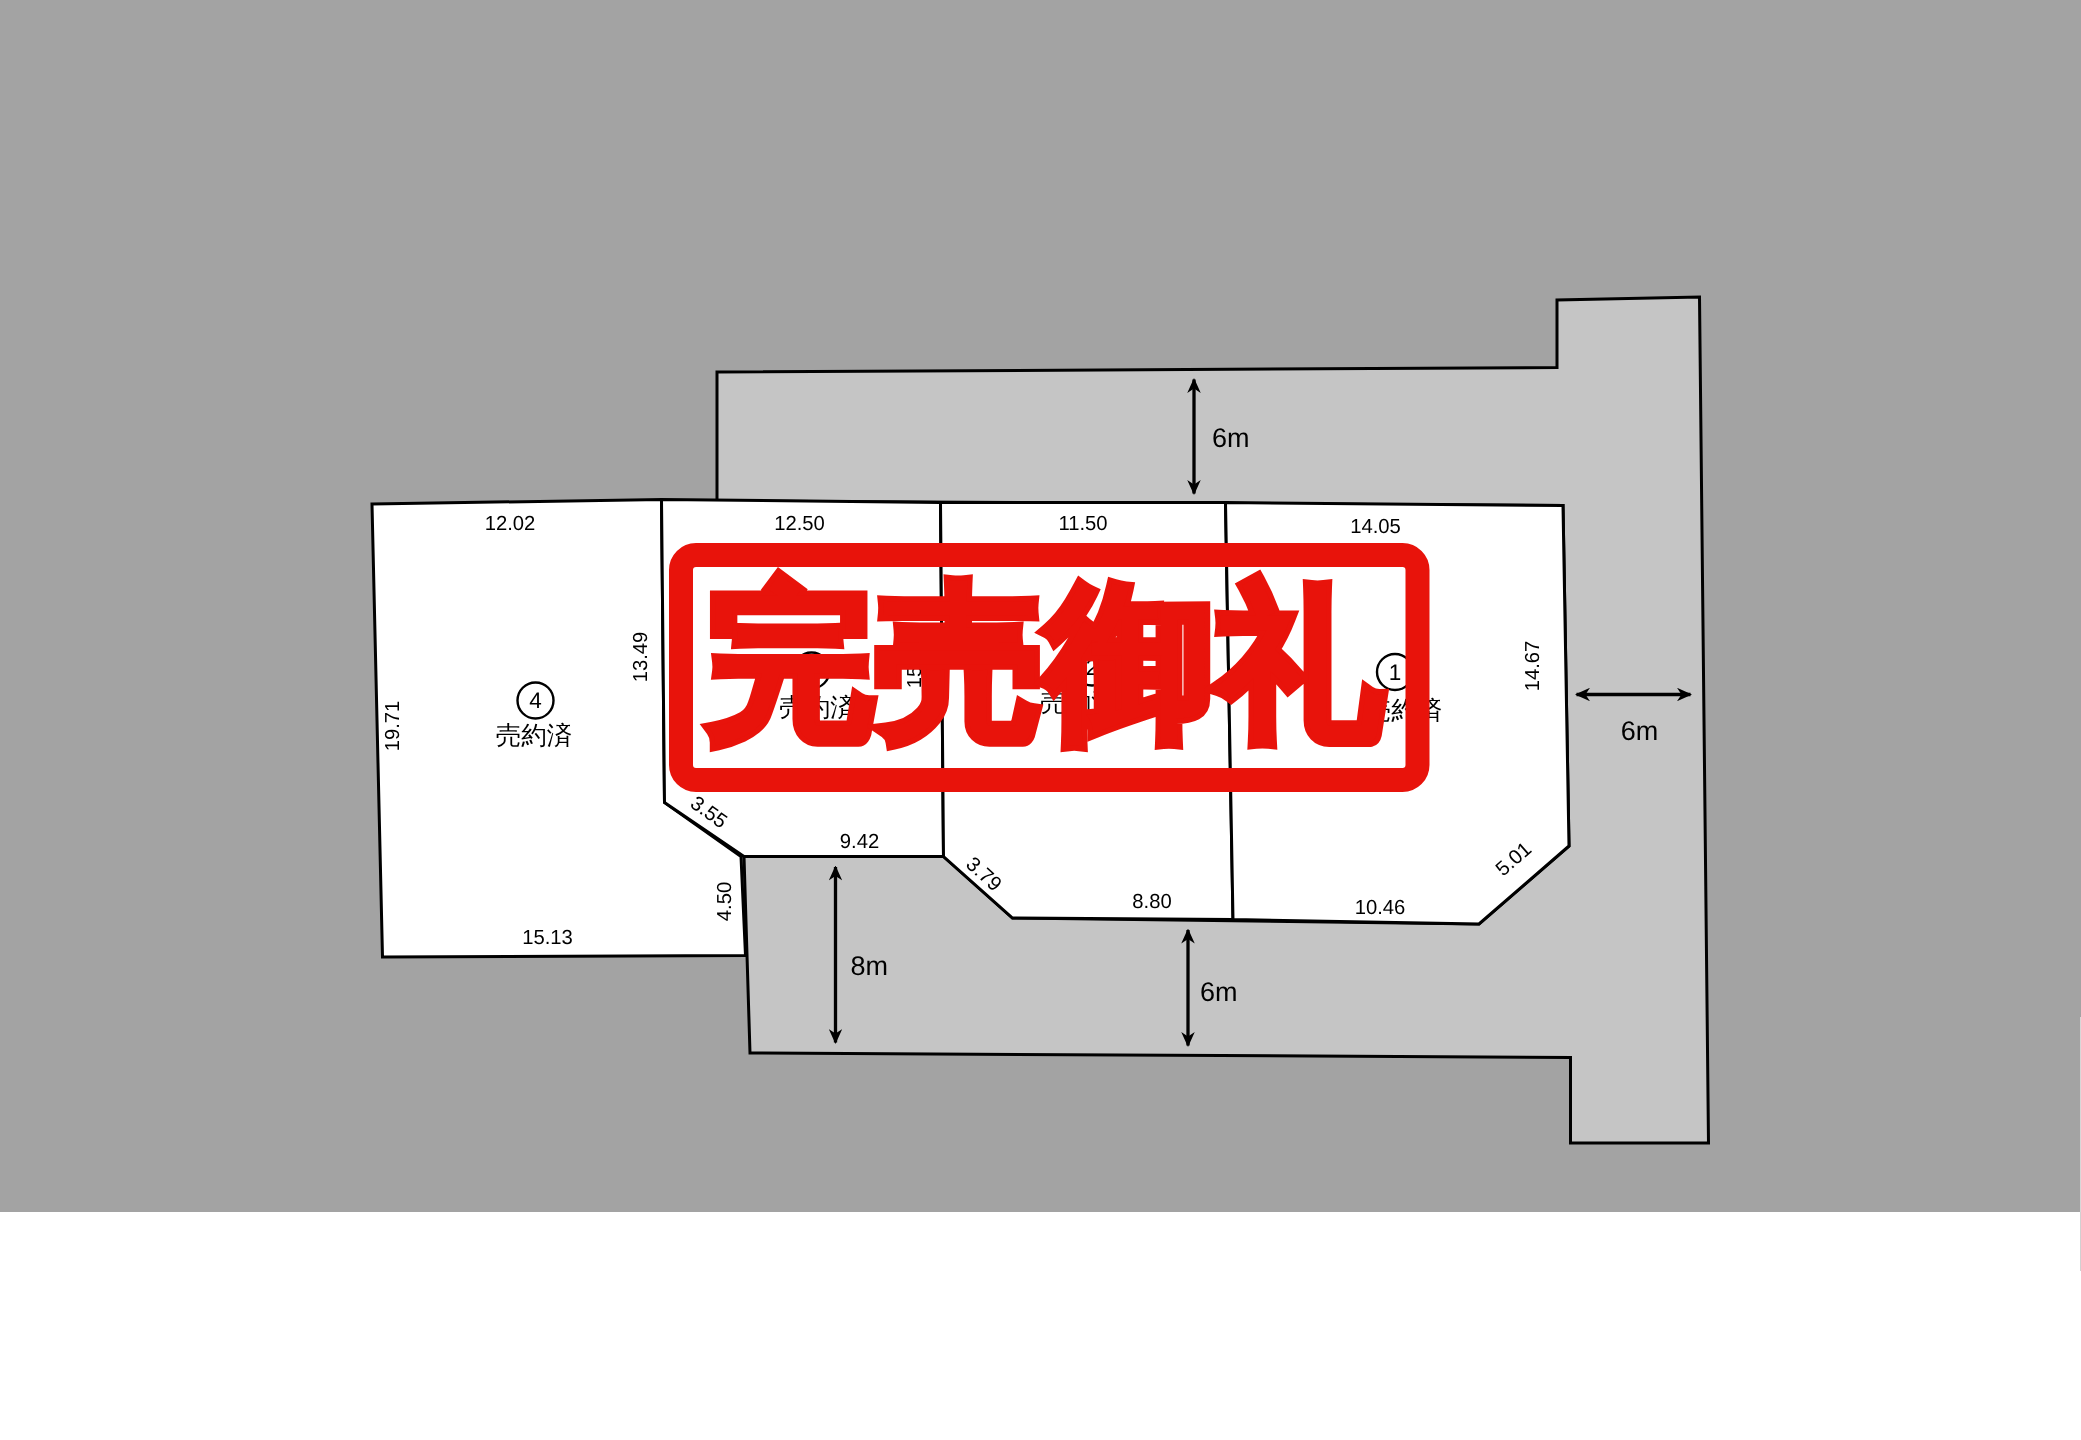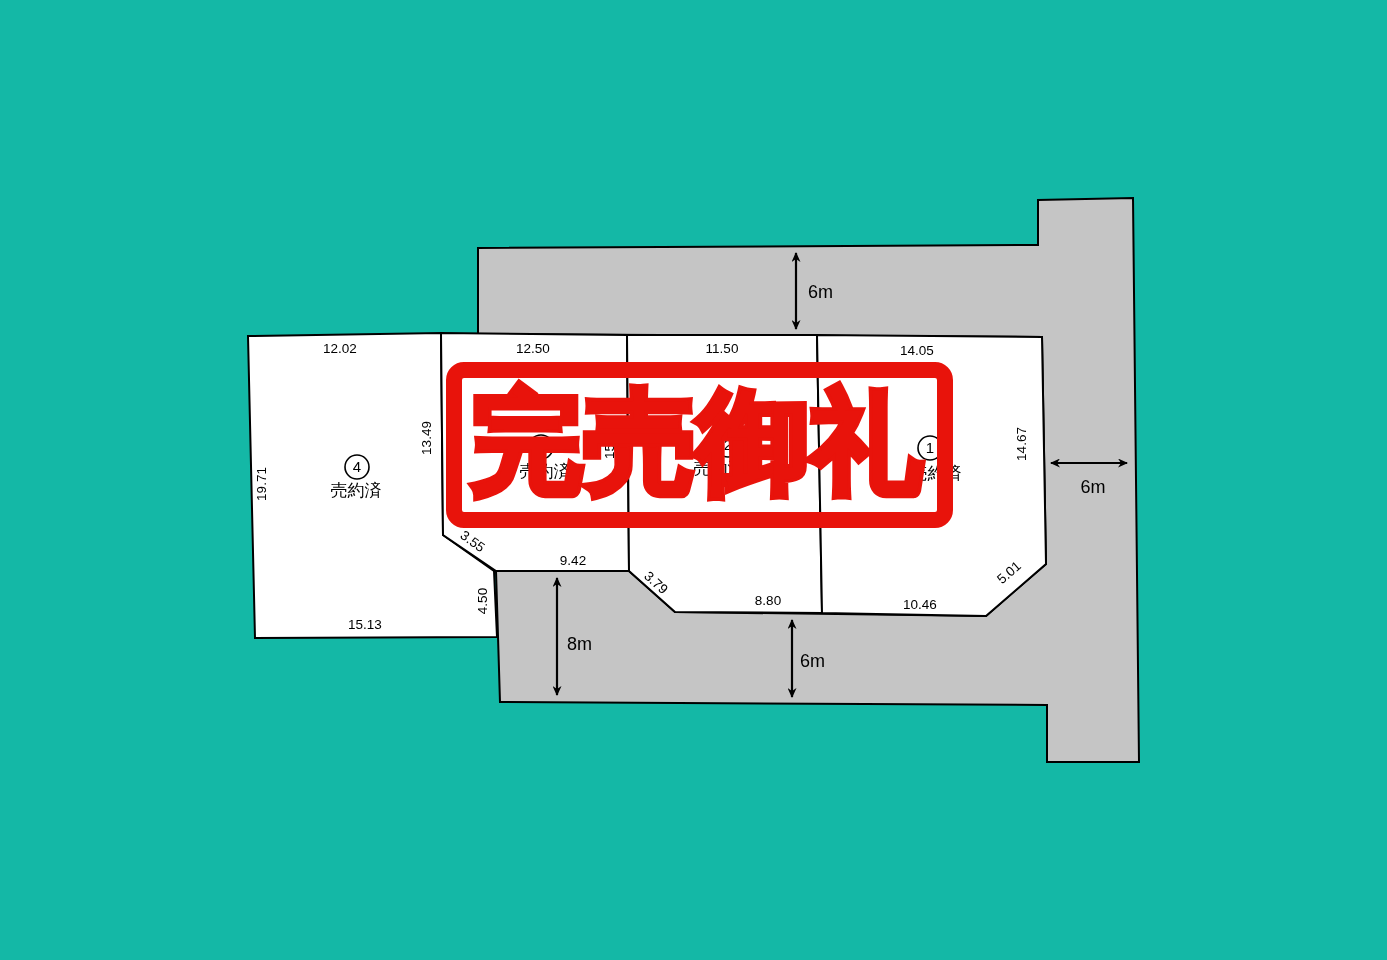--- a/index.html
+++ b/index.html
@@ -1,16 +1,16 @@
 <!DOCTYPE html>
 <html style="--road-fill: #c5c5c5; --lot-fill: #ffffff; --line: #000000; --stamp-red: #e8130b;"><head>
 <meta charset="utf-8">
 <style>
   html,body{margin:0;padding:0;background:#fff;}
-  .canvas{position:relative;width:1387px;height:960px;background:#14b8a6;overflow:hidden;}
+  .canvas{position:relative;width:1387px;height:808px;background:#a3a3a3;overflow:hidden;}
   svg{position:absolute;left:0;top:0;}
   text{font-family:"Liberation Sans","DejaVu Sans",sans-serif;fill:#000;}
   .road{fill:var(--road-fill,#c5c5c5);stroke:var(--line,#000);stroke-width:2;stroke-linejoin:miter;}
   .lot{fill:var(--lot-fill,#fff);stroke:var(--line,#000);stroke-width:2;stroke-linejoin:miter;}
   .arrow{stroke:var(--line,#000);stroke-width:2.2;marker-start:url(#ah);marker-end:url(#ah);}
   .dim{font-size:13.5px;}
   .dim-lg{font-size:18px;}
   .lotnum{font-size:15px;}
   .numcircle{fill:none;stroke:var(--line,#000);stroke-width:1.6;}
   .status{font-size:17px;}

